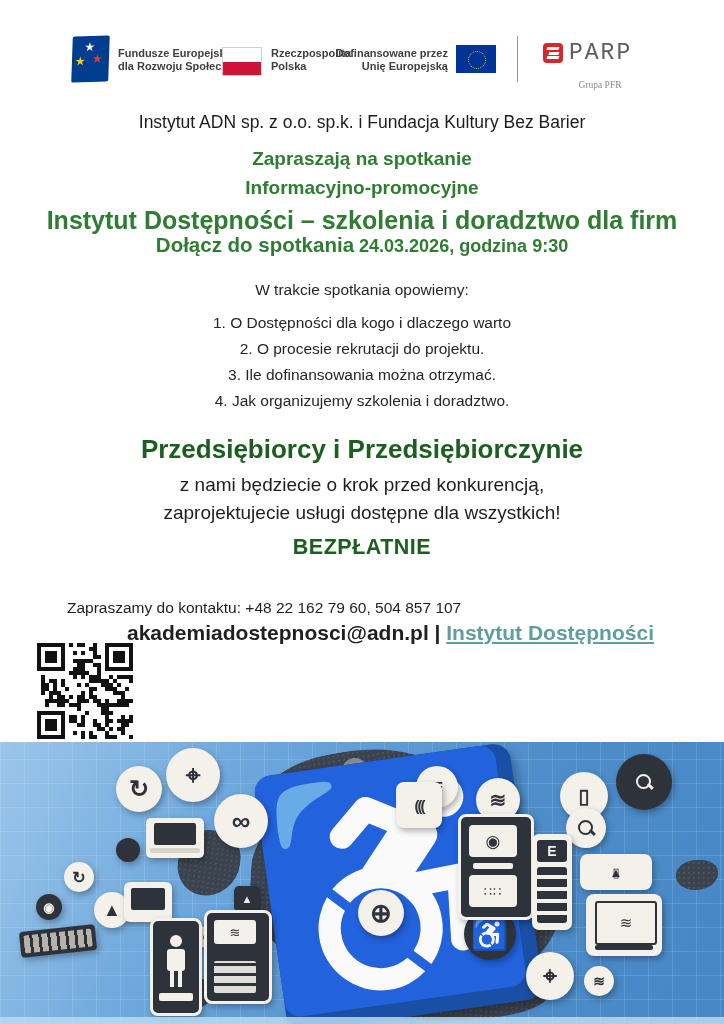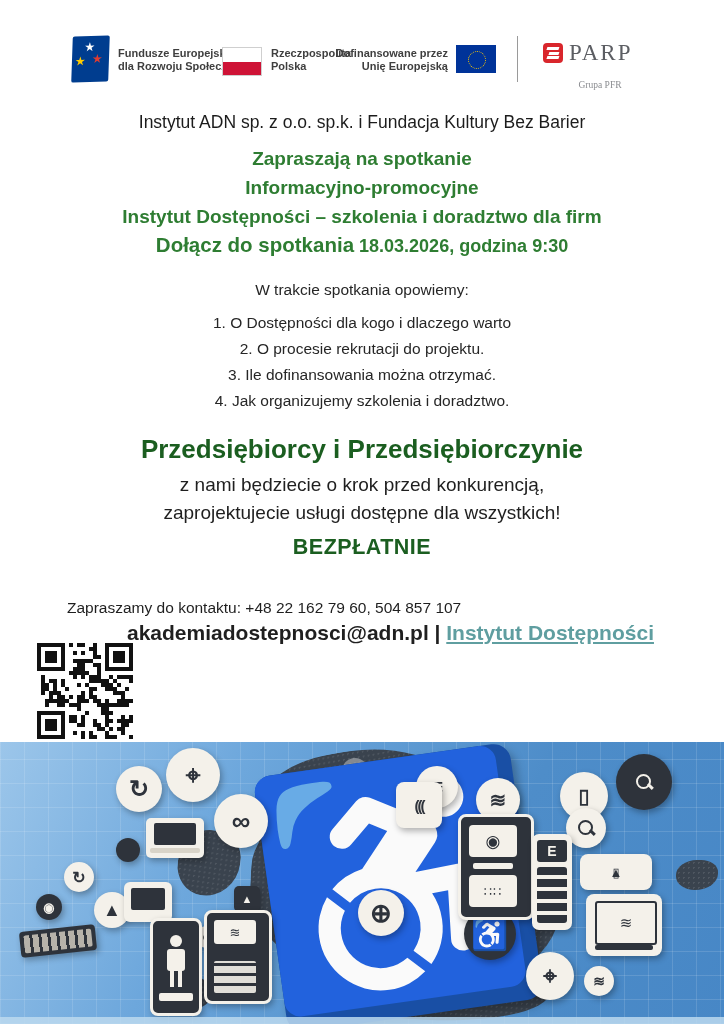--- a/index.html
+++ b/index.html
@@ -27,30 +27,30 @@
   .eu-flag .ring{position:absolute;left:12px;top:6px;width:16px;height:16px;border-radius:50%;
       border:1.5px dotted #ffcc00;}
   .hdr-divider{left:517px;top:36px;width:1px;height:46px;background:#9a9a9a;}
   .parp-box{left:543px;top:40px;width:90px;}
   .parp-row{display:flex;align-items:center;gap:6px;}
   .parp-icon{width:20px;height:20px;background:#d9262c;border-radius:4px;position:relative;}
   .parp-icon i{position:absolute;left:4px;width:12px;height:2.5px;background:#fff;transform:skewX(-20deg);}
   .parp-icon i:nth-child(1){top:4px;}
   .parp-icon i:nth-child(2){top:8.5px;left:6px;width:10px;}
   .parp-icon i:nth-child(3){top:13px;}
-  .parp-word{font-family:Liberation Serif, serif;font-size:23px;color:#5c5e63;letter-spacing:2px;}
+  .parp-word{font-family:Liberation Mono, monospace;font-size:23px;color:#5c5e63;letter-spacing:2px;}
   .parp-sub{font-family:"Liberation Serif",serif;font-size:9.5px;color:#8a8c90;text-align:center;
       width:62px;margin-left:26px;margin-top:14px;}
 
   
   .organizers{top:112px;font-size:17.5px;color:#1c1c1c;}
   .green{color:#2e7d32;font-weight:bold;}
   .invite1{top:148px;font-size:19px;}
   .invite2{top:177px;font-size:19px;}
-  .invite3{top:206px;font-size:19px;}
+  .invite3{top:206px;font-size:25px;}
   .join-line{top:233px;font-size:18px;}
   .join-link{font-size:20.5px;cursor:pointer;}
   .agenda-head{top:281px;font-size:15.5px;color:#262626;}
   .agenda-item{font-size:15.5px;color:#262626;line-height:26px;}
   .agenda-list{top:310px;}
   .pitch-head{top:434px;font-size:26px;font-weight:bold;color:#1b5e20;}
   .pitch1{top:474px;font-size:19px;color:#1f1f1f;}
   .pitch2{top:502px;font-size:19px;color:#1f1f1f;}
   .free{top:535px;font-size:21.5px;font-weight:bold;color:#1b5e20;letter-spacing:.5px;}
   .contact1{left:67px;top:599px;font-size:15.5px;color:#1f1f1f;}
@@ -175,21 +175,21 @@
       <div class="parp-word">PARP</div>
     </div>
     <div class="parp-sub">Grupa PFR</div>
   </div>
 
   <div class="abs center organizers nowrap">Instytut ADN sp. z o.o. sp.k. i Fundacja Kultury Bez Barier</div>
   <div class="abs center invite1 green">Zapraszają na spotkanie</div>
   <div class="abs center invite2 green">Informacyjno-promocyjne</div>
   <div class="abs center invite3 green nowrap">Instytut Dostępności – szkolenia i doradztwo dla firm</div>
   <div class="abs center join-line green nowrap">
-    <span class="join-link">Dołącz do spotkania</span><span> 18.03.2026, godzina 9:30</span>
+    <span class="join-link">Dołącz do spotkania</span><span> 24.03.2026, godzina 9:30</span>
   </div>
 
   <div class="abs center agenda-head">W trakcie spotkania opowiemy:</div>
   <div class="abs center agenda-list">
     <div class="agenda-item">1. O Dostępności dla kogo i dlaczego warto</div>
     <div class="agenda-item">2. O procesie rekrutacji do projektu.</div>
     <div class="agenda-item">3. Ile dofinansowania można otrzymać.</div>
     <div class="agenda-item">4. Jak organizujemy szkolenia i doradztwo.</div>
   </div>
 

